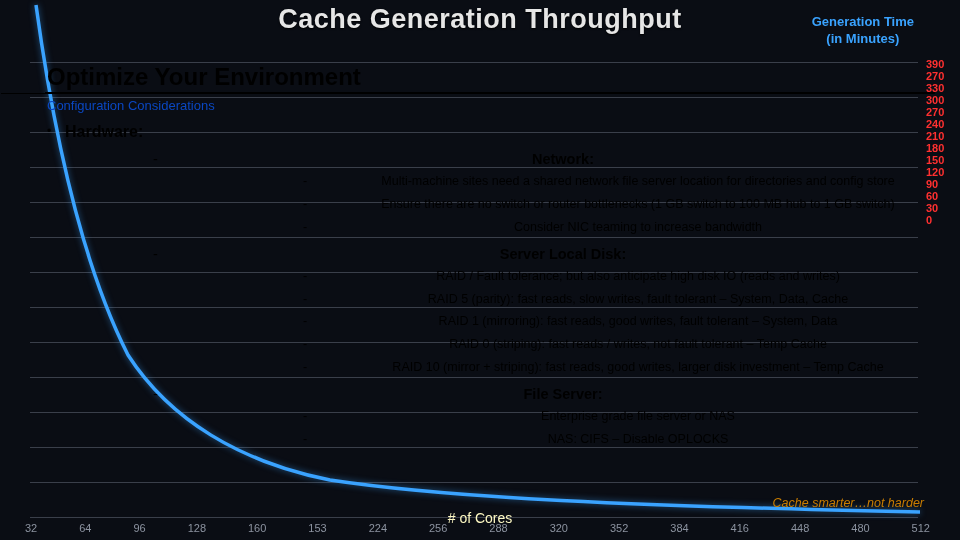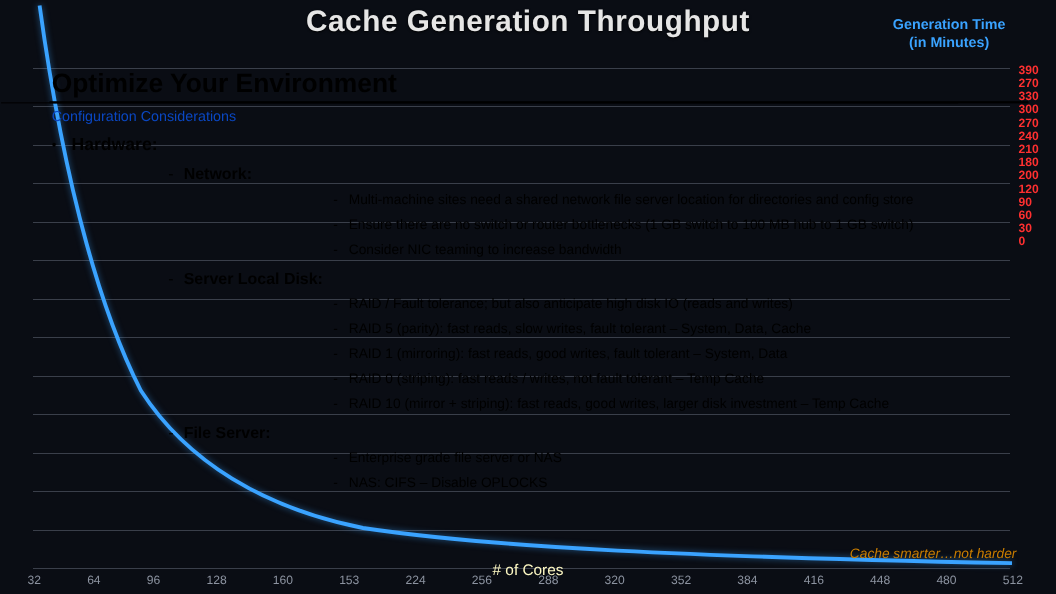--- a/index.html
+++ b/index.html
@@ -155,20 +155,21 @@
     top: 1px;
     font-weight: 400;
     font-size: 12px;
   }
 
   .lvl2 > li {
     font-size: 14.5px;
     font-weight: 700;
     margin: 10px 0 6px 0;
     position: relative;
+    text-align: center;
   }
   .lvl2 > li::before {
     content: "-";
     position: absolute;
     left: -14px;
     top: 0;
     font-weight: 400;
   }
 
   .lvl3 > li {
@@ -252,21 +253,21 @@
 
   <div class="ylabels">
     <span>390</span>
     <span>270</span>
     <span>330</span>
     <span>300</span>
     <span>270</span>
     <span>240</span>
     <span>210</span>
     <span>180</span>
-    <span>200</span>
+    <span>150</span>
     <span>120</span>
     <span>90</span>
     <span>60</span>
     <span>30</span>
     <span>0</span>
   </div>
 
   <div class="axis-x-title"># of Cores</div>
 </div>
 

